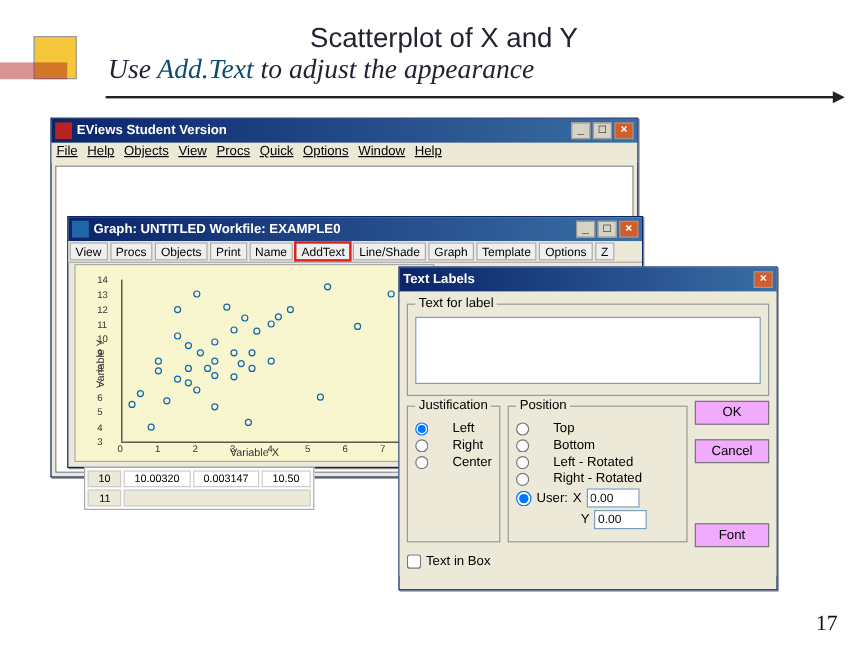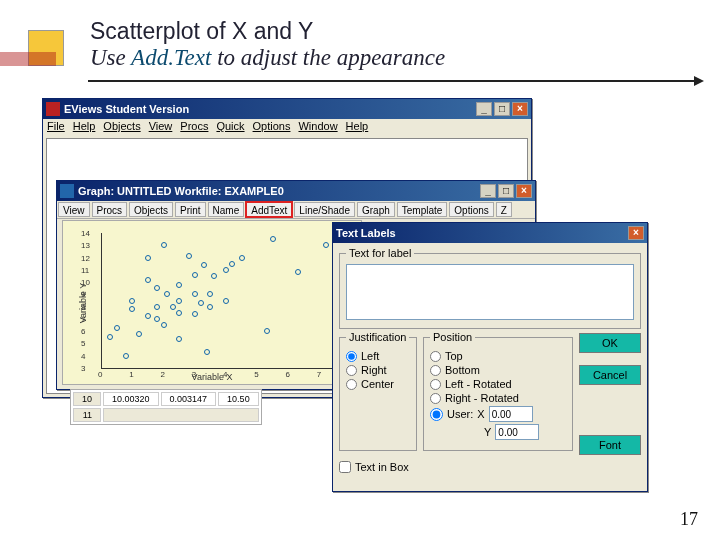--- a/index.html
+++ b/index.html
@@ -1,21 +1,21 @@
 <!DOCTYPE html>
 <html><head>
 <meta charset="utf-8">
 <style>
   * { box-sizing: border-box; margin: 0; padding: 0; }
   body { width: 720px; height: 540px; background: #fff; font-family: Arial, sans-serif; font-size: 11px; position: relative; overflow: hidden; }
   .slide { position: relative; width: 720px; height: 540px; }
   .deco-box { position: absolute; top: 30px; left: 28px; width: 36px; height: 36px; background: #f6c73a; border: 1px solid #999; }
   .deco-red { position: absolute; top: 52px; left: 0; width: 56px; height: 14px; background: rgba(170,20,20,0.45); }
   .title-block { position: absolute; top: 18px; left: 90px; width: 560px; }
-  .title-line1 { font-family: Verdana, sans-serif; font-size: 23px; color: #223; }
+  .title-line1 { font-family: Verdana, sans-serif; font-size: 23px; color: #223; text-align: center; }
   .title-line2 { font-family: Georgia, 'Times New Roman', serif; font-style: italic; font-size: 23px; color: #223; }
   .title-line2 .green { color: #0c4a6e; }
   .title-rule { position: absolute; top: 80px; left: 88px; width: 610px; height: 2px; background: #222; }
   .title-arrow { position: absolute; top: 76px; left: 694px; width: 0; height: 0; border-top: 5px solid transparent; border-bottom: 5px solid transparent; border-left: 10px solid #222; }
   .page-num { position: absolute; bottom: 10px; right: 22px; font-family: Georgia, serif; font-size: 18px; color: #111; }
 
   
   .win { position: absolute; background: #ece9d8; border: 1px solid #0a246a; box-shadow: 1px 1px 0 #888; }
   .titlebar { height: 20px; background: linear-gradient(to right,#0a246a,#3a6ea5); color: #fff; display: flex; align-items: center; padding: 0 3px; font-size: 11px; font-weight: bold; }
   .titlebar .ticon { width: 14px; height: 14px; background: #b22; margin-right: 4px; }
@@ -35,25 +35,25 @@
   .axis-label-x { position: absolute; bottom: 2px; left: 50%; transform: translateX(-50%); font-size: 9px; color: #333; }
   .tick { position: absolute; font-size: 8px; color: #333; }
   .dot { position: absolute; width: 6px; height: 6px; border: 1px solid #16a; border-radius: 50%; background: transparent; }
 
   
   .dlg-body { background: #ece9d8; padding: 6px; font-size: 11px; }
   .groupbox { border: 1px solid #999; margin: 4px 0; padding: 10px 6px 6px; position: relative; }
   .groupbox .legend { position: absolute; top: -7px; left: 6px; background: #ece9d8; padding: 0 3px; font-size: 11px; }
   .dlg-text { width: 100%; height: 56px; border: 1px solid #7b9ebd; background: #fff; resize: none; }
   .row { display: flex; gap: 6px; }
-  .radiostack label { display: flex; align-items: center; gap: 4px; font-size: 11px; margin: 2px 0; }
+  .radiostack label { display: flex; align-items: center; gap: 20px; font-size: 11px; margin: 2px 0; }
   .radiostack input[type=radio] { width: 11px; height: 11px; }
   .numbox { width: 44px; height: 16px; border: 1px solid #7b9ebd; font-size: 10px; padding: 0 2px; }
   .btncol { display: flex; flex-direction: column; gap: 12px; width: 62px; }
-  .dlgbtn { border: 1px solid #777; background: #14b8a6; height: 20px; font-size: 11px; cursor: default; }
+  .dlgbtn { border: 1px solid #777; background: #f0abfc; height: 20px; font-size: 11px; cursor: default; }
   .checkrow { display: flex; align-items: center; gap: 4px; margin-top: 6px; }
   .checkrow input { width: 12px; height: 12px; }
 
   .table-frag { position: absolute; font-size: 9px; background:#fff; border:1px solid #aaa; }
   .table-frag td { border:1px solid #ccc; padding:1px 8px; text-align:right; }
   .rowhdr { background:#ece9d8; }
 </style>
 </head>
 <body>
 

